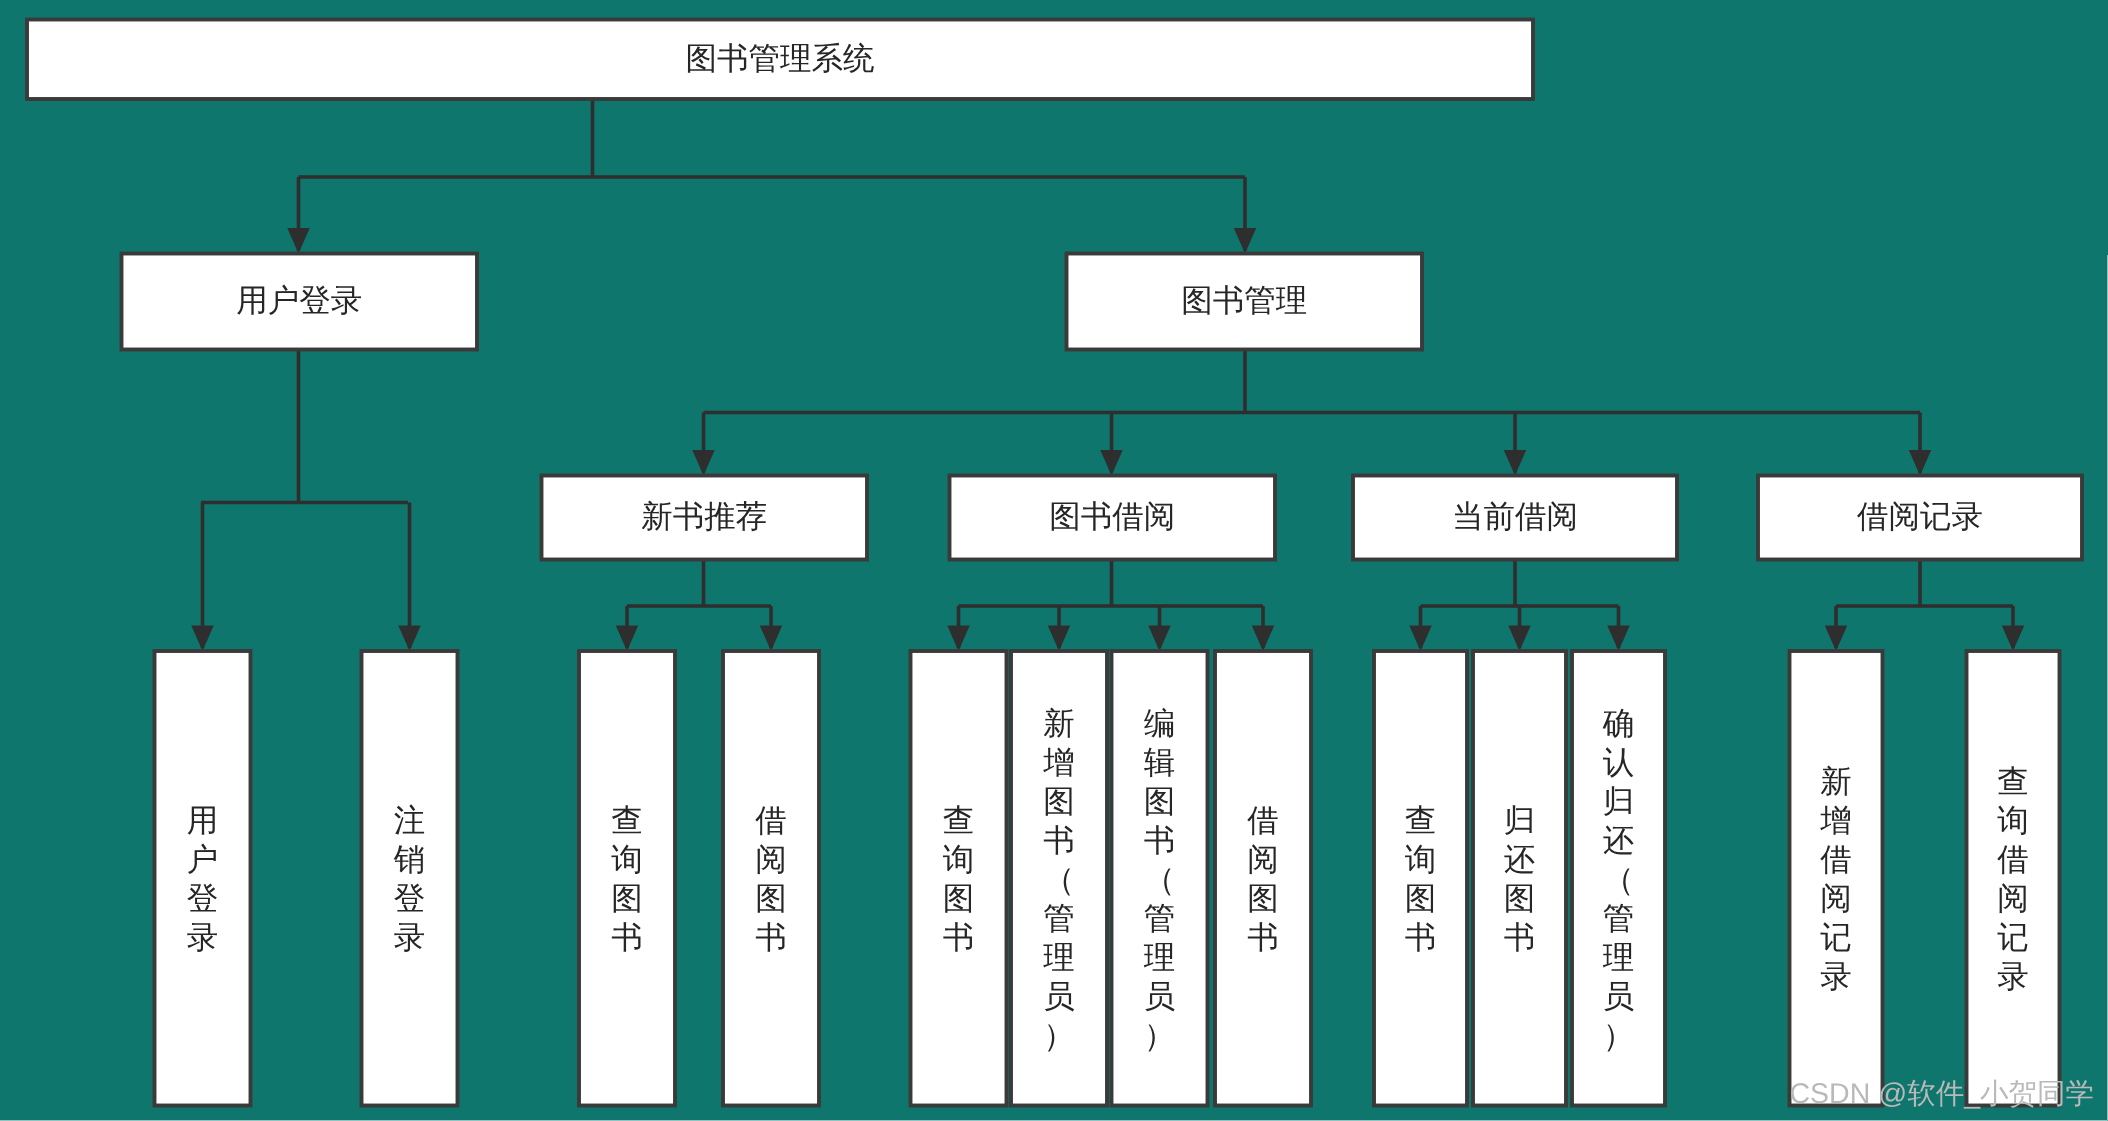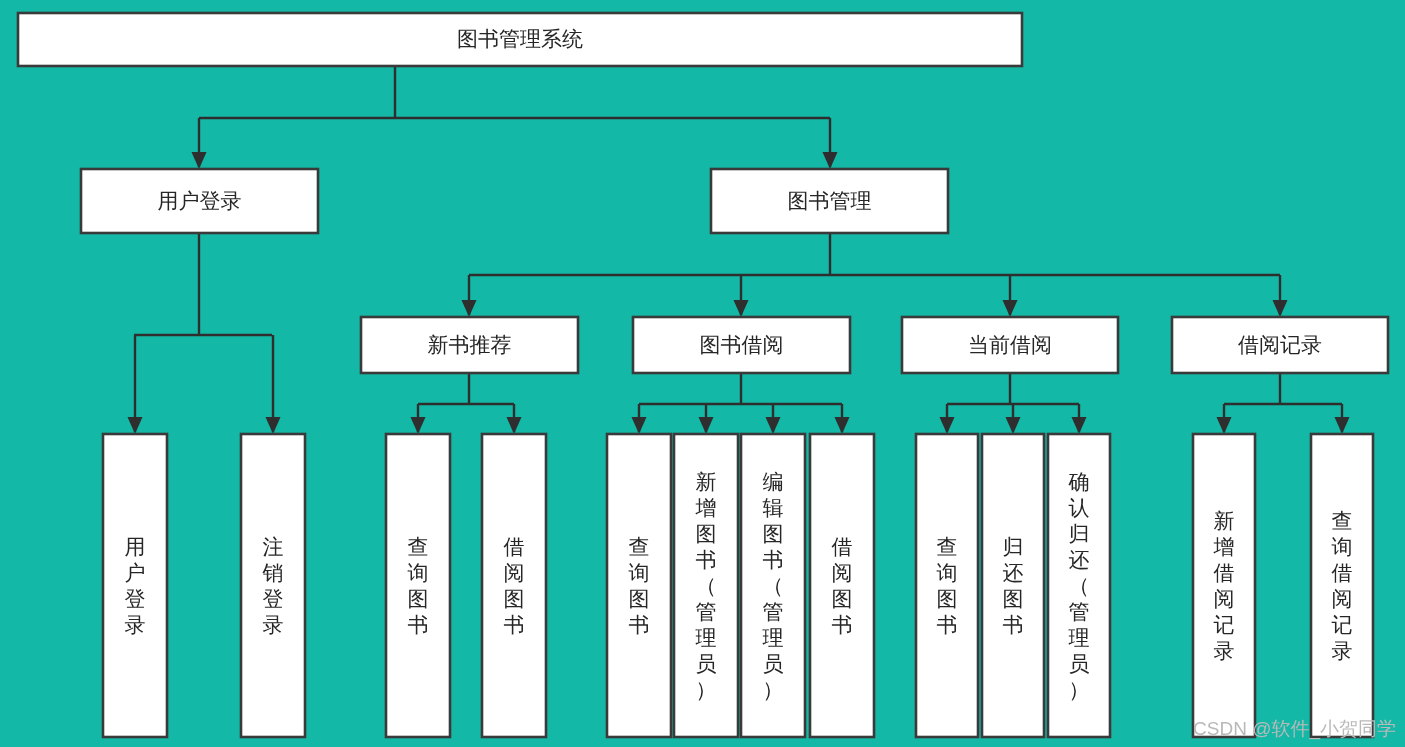--- a/index.html
+++ b/index.html
@@ -8,21 +8,21 @@
     padding: 0;
     background: #ffffff;
   }
   body {
     font-family: "Liberation Sans", "DejaVu Sans", sans-serif;
   }
   #diagram-root {
     position: relative;
     width: 1405px;
     height: 747px;
-    background: #14b8a6;
+    background: #0f766e;
     overflow: hidden;
   }
   svg.tree-canvas {
     position: absolute;
     left: 0;
     top: 0;
     width: 1405px;
     height: 747px;
     display: block;
   }

